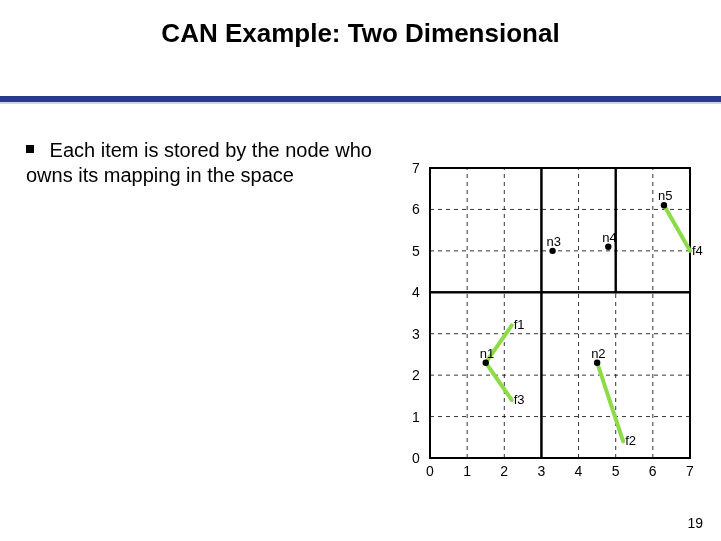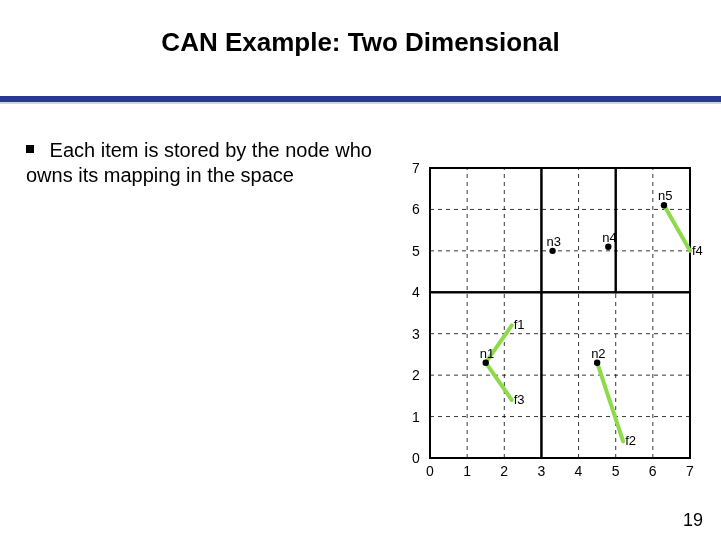--- a/index.html
+++ b/index.html
@@ -10,21 +10,21 @@
     background: #ffffff;
     font-family: Arial, Helvetica, sans-serif;
     color: #000;
     position: relative;
     overflow: hidden;
   }
   .title {
     text-align: center;
     font-size: 26px;
     font-weight: bold;
-    padding-top: 28px;
+    padding-top: 19px;
     line-height: 1.15;
   }
   .rule {
     position: absolute;
     left: 0;
     top: 96px;
     width: 721px;
     height: 6px;
     background: #2a3a8a;
   }
@@ -59,21 +59,21 @@
     left: 400px;
     top: 160px;
     width: 310px;
     height: 340px;
   }
   .chart-svg { width: 100%; height: 100%; }
   .page-num {
     position: absolute;
     right: 18px;
     bottom: 10px;
-    font-size: 18px;
+    font-size: 14px;
   }
   text.axis-label { font: 14px Arial, sans-serif; fill:#000; }
   text.node-label { font: 13px Arial, sans-serif; fill:#000; }
 </style>
 </head>
 <body>
 
 <div class="title">
   <span>CAN Example: Two Dimensional</span><br>
 </div>

